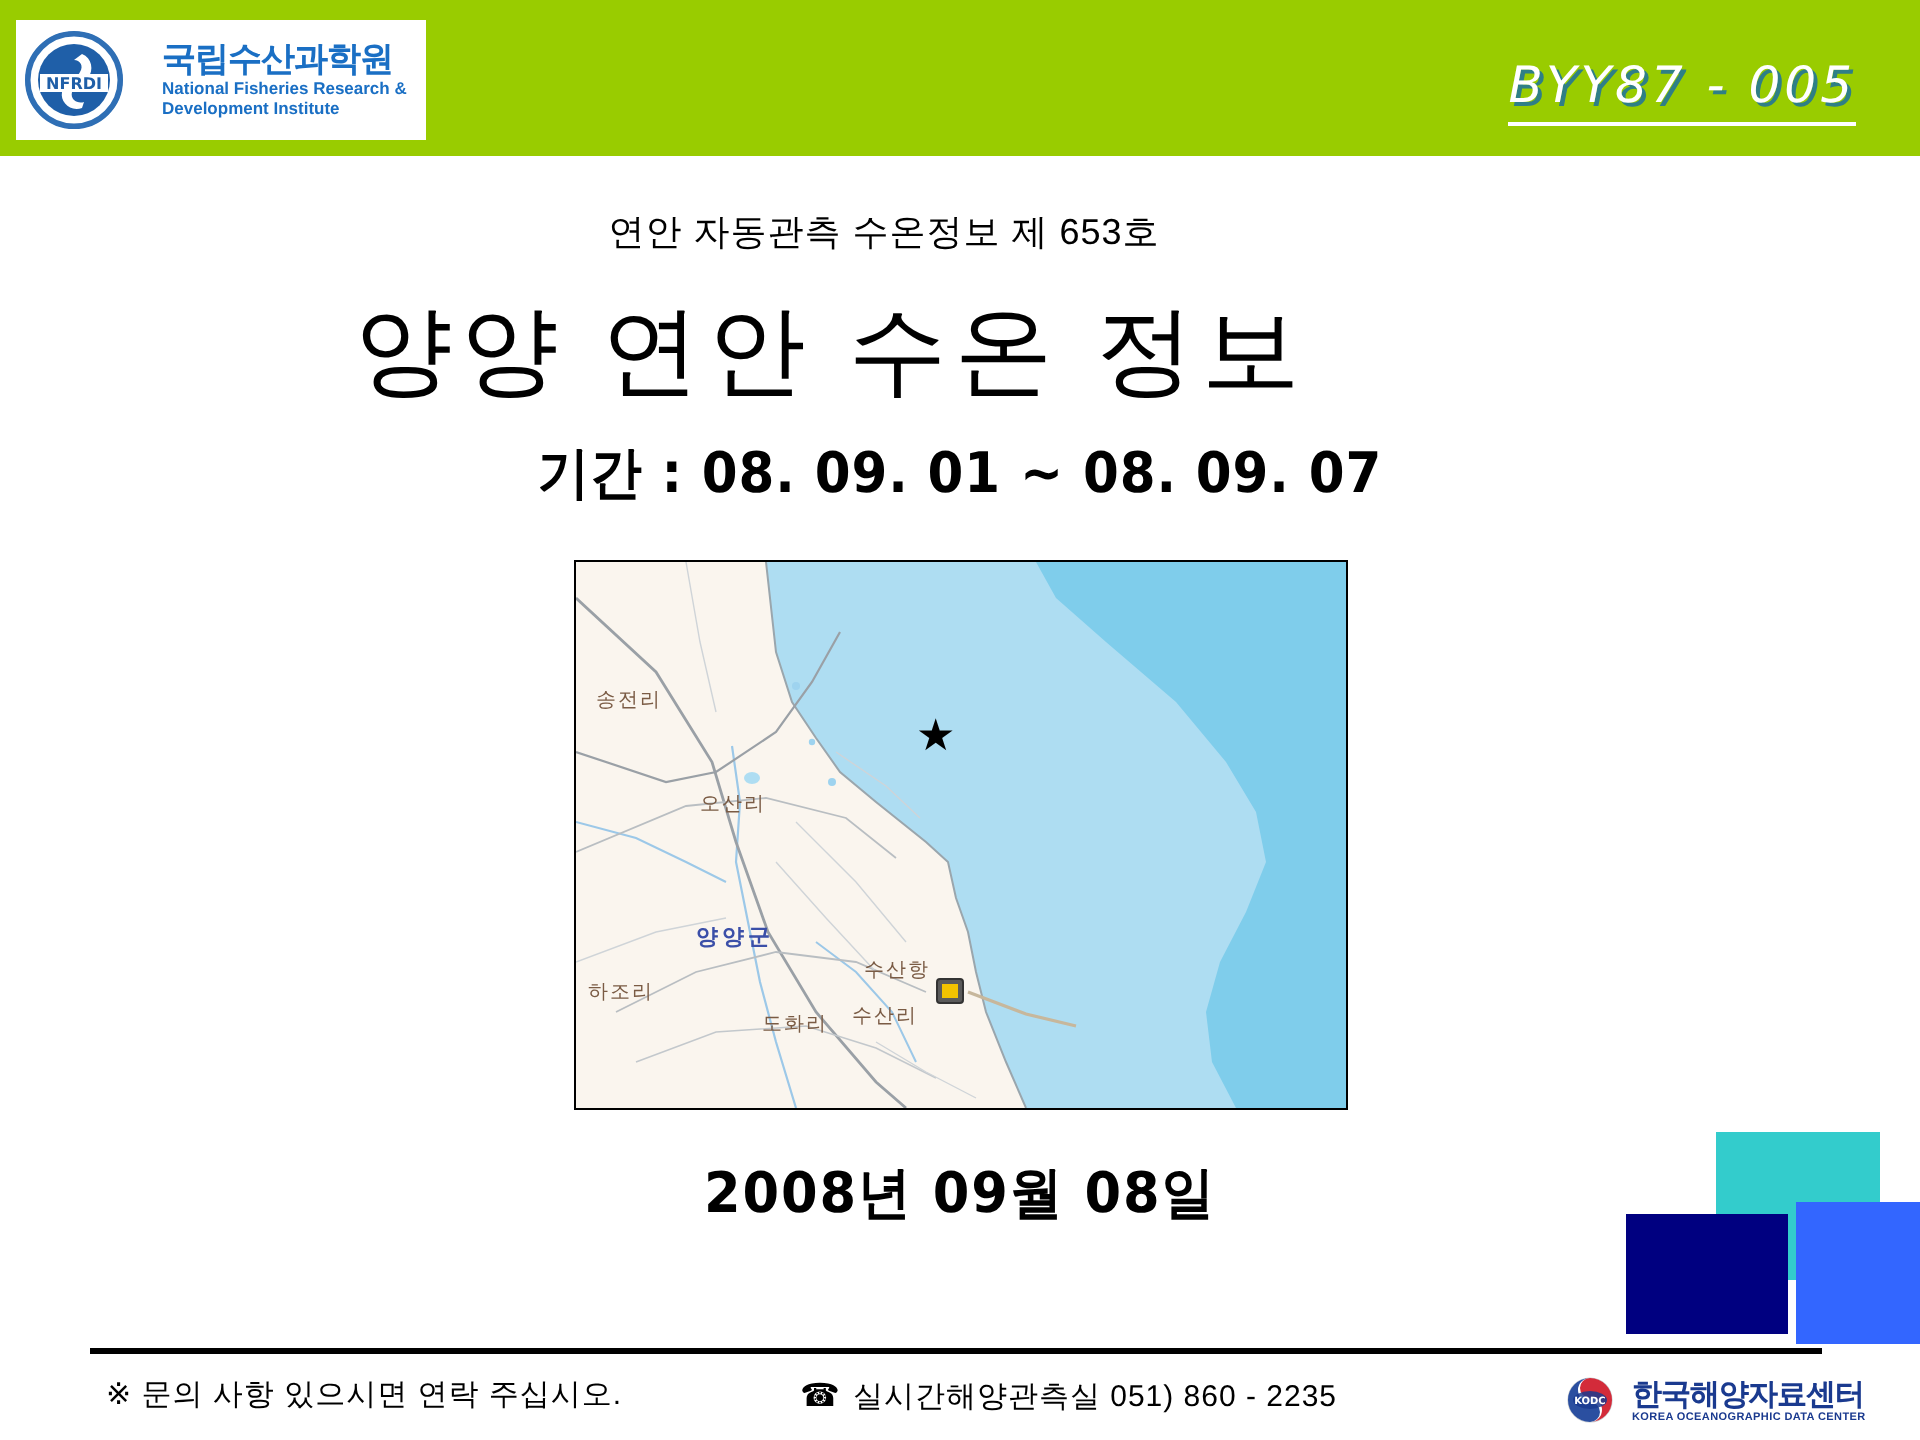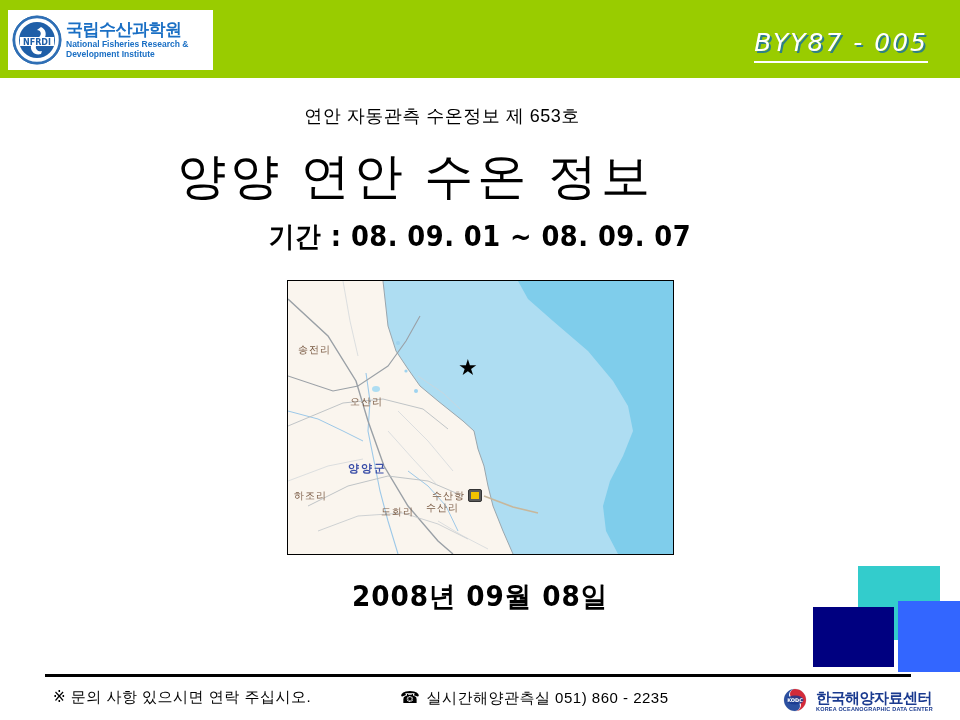--- a/index.html
+++ b/index.html
@@ -36,21 +36,21 @@
     padding-left: 4px;
     box-sizing: border-box;
   }
   .logo-emblem {
     width: 50px;
     height: 50px;
     flex: 0 0 50px;
     position: relative;
   }
   .logo-text {
-    margin-left: 4px;
+    margin-left: 19px;
     line-height: 1;
   }
   .logo-kr {
     font-size: 17px;
     font-weight: bold;
     color: #1a6fc4;
     letter-spacing: -0.5px;
     white-space: nowrap;
   }
   .logo-en {
@@ -314,21 +314,21 @@
   </svg>
 
   <div class="map-star">★</div>
 
   <div class="map-label" style="left:10px;  top:62px;">송전리</div>
   <div class="map-label" style="left:62px;  top:114px;">오산리</div>
   <div class="map-label county" style="left:60px; top:180px;">양양군</div>
   <div class="map-label" style="left:6px;   top:208px;">하조리</div>
   <div class="map-label" style="left:93px;  top:224px;">도화리</div>
   <div class="map-label" style="left:138px; top:220px;">수산리</div>
-  <div class="map-label" style="left:144px; top:208px;">수산항</div>
+  <div class="map-label" style="left:144px; top:197px;">수산항</div>
   <div class="port-icon" style="left:180px; top:208px;"></div>
 </div>
 
 <div class="issue-date">2008년 09월 08일</div>
 
 <div class="sq sq-teal"></div>
 <div class="sq sq-blue"></div>
 <div class="sq sq-navy"></div>
 
 <div class="footer-rule"></div>

